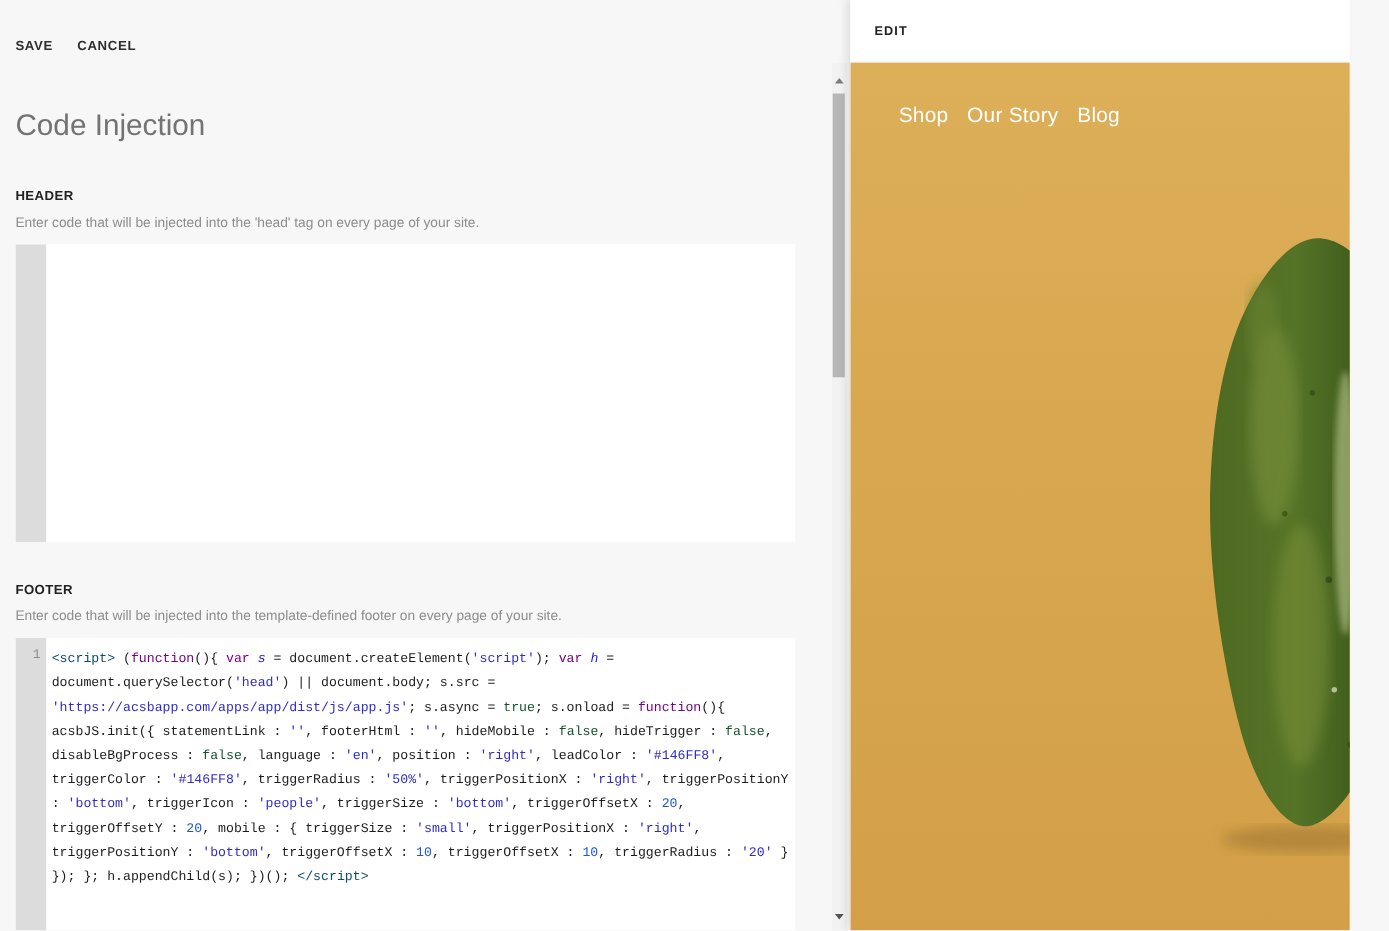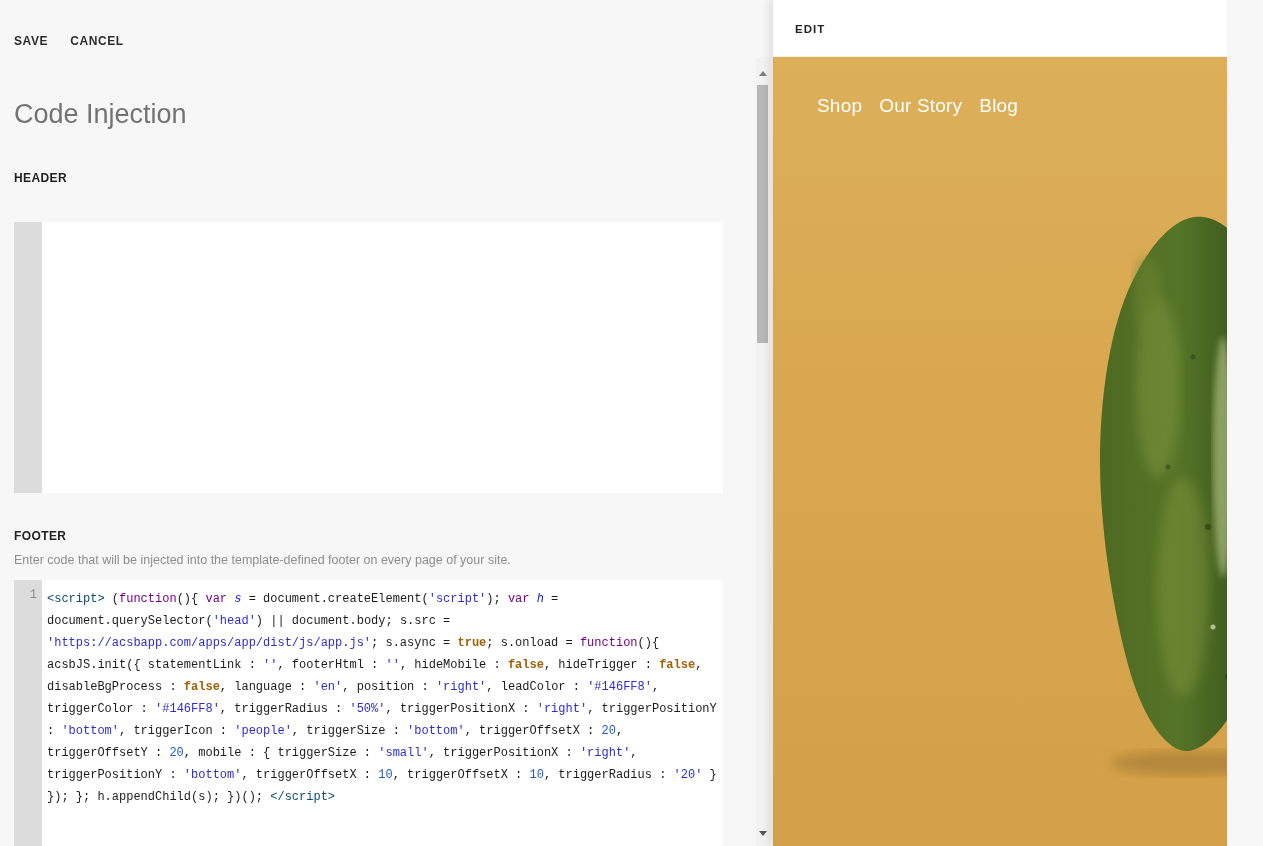--- a/index.html
+++ b/index.html
@@ -26,21 +26,21 @@
   .line-number { position:absolute; top:8px; right:5px; font-family:"Liberation Mono",monospace;
     font-size:12px; color:#8f8f8f; }
   .code-area { position:absolute; left:28px; right:0; top:0; bottom:0; padding:8px 6px 8px 5px; }
   .code-line { font-family:"Liberation Mono",monospace; font-size:12px; line-height:22px; white-space:pre; }
   .tok-p { color:#1c1c1c; }
   .tok-t { color:#0c4a6e; }
   .tok-k { color:#770088; }
   .tok-d { color:#2020cc; font-style:italic; }
   .tok-s { color:#2f2cc8; }
   .tok-n { color:#2058d0; }
-  .tok-a { color:#a16207;font-weight:bold; }
+  .tok-a { color:#14532d; }
 
   .scrollbar { position:absolute; left:756px; top:57px; width:14px; height:789px; background:#f2f2f2; }
   .scroll-arrow { position:absolute; left:3px; width:0; height:0; border-left:4px solid transparent;
     border-right:4px solid transparent; }
   .arrow-up { top:14px; border-bottom:5px solid #7d7d7d; }
   .arrow-down { bottom:10px; border-top:5px solid #555; }
   .scroll-thumb { position:absolute; left:1px; top:28px; width:11px; height:258px; background:#b7b7b7; }
 
   .preview-panel { position:absolute; left:773px; top:0; width:454px; height:846px; overflow:hidden;
     box-shadow:-4px 0 8px rgba(0,0,0,0.10); background:#fff; }
@@ -71,20 +71,21 @@
 <div class="left-panel">
 
   <div class="toolbar">
     <button>SAVE</button>
     <button>CANCEL</button>
   </div>
 
   <h1 class="page-title">Code Injection</h1>
 
   <div class="section-label lbl-header">HEADER</div>
+  <div class="section-desc desc-header">Enter code that will be injected into the 'head' tag on every page of your site.</div>
 
   <div class="code-editor editor-header">
     <div class="gutter"></div>
     <div class="code-area"></div>
   </div>
 
   <div class="section-label lbl-footer">FOOTER</div>
   <div class="section-desc desc-footer">Enter code that will be injected into the template-defined footer on every page of your site.</div>
 
   <div class="code-editor editor-footer">

